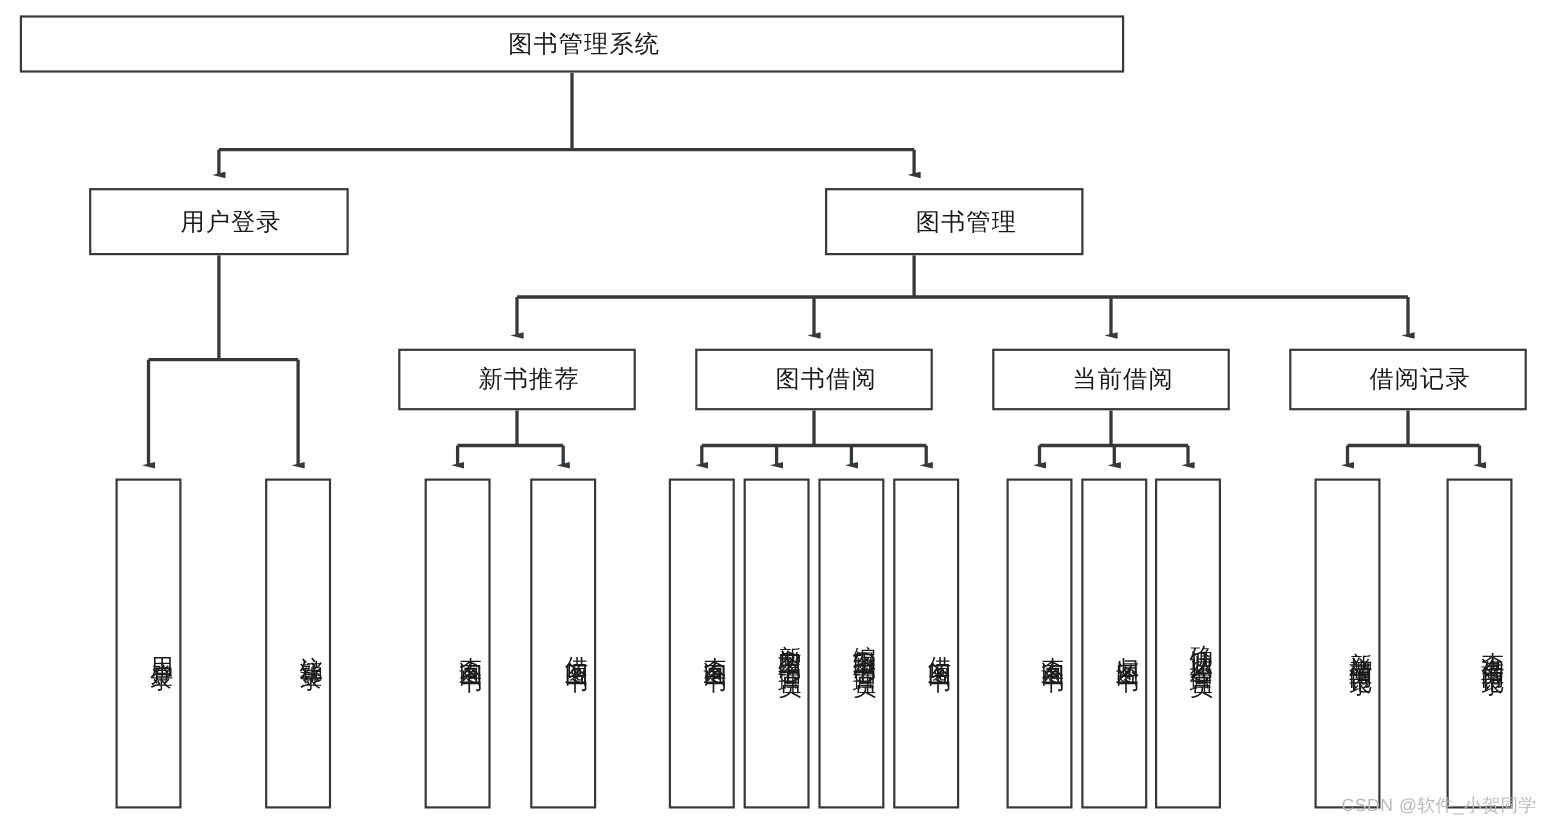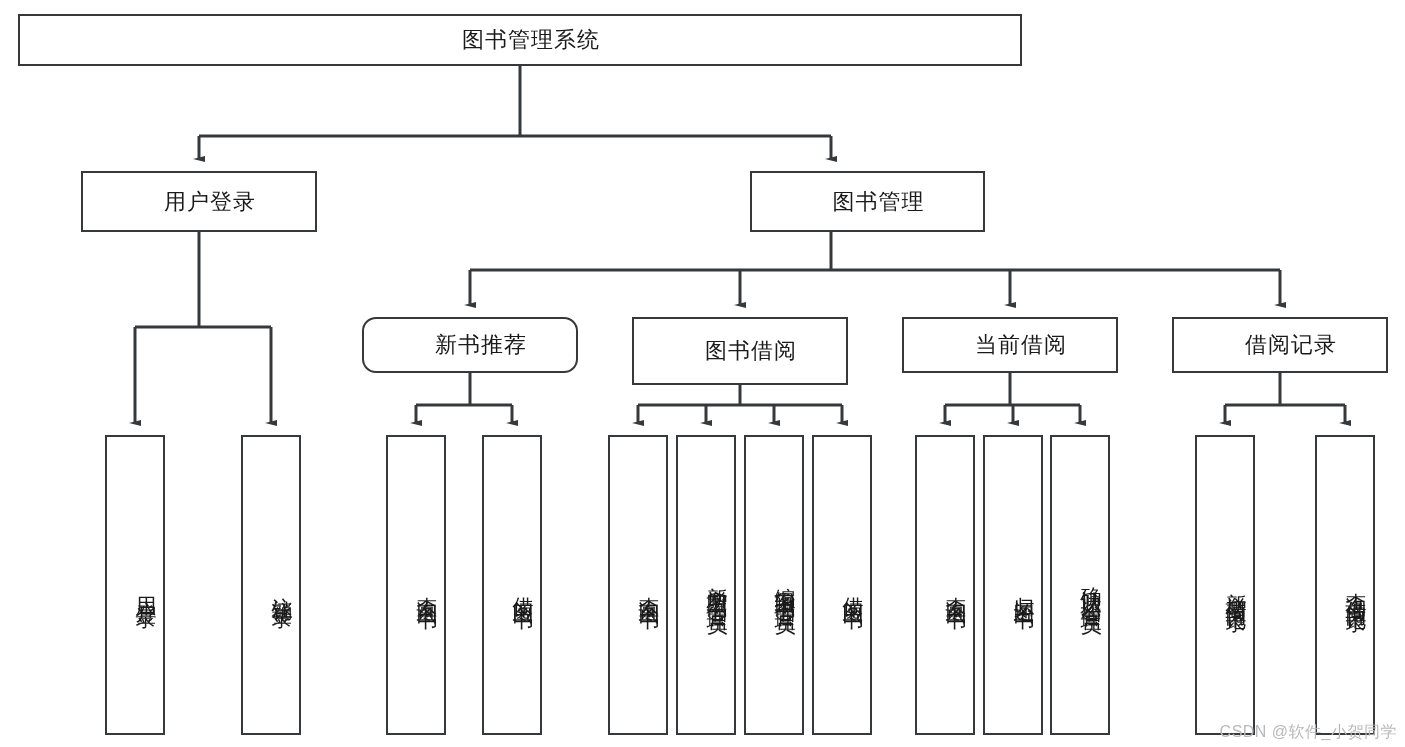--- a/index.html
+++ b/index.html
@@ -129,24 +129,24 @@
     <span class="hlabel">图书管理系统</span>
   </div>
 
   <div class="node horizontal" style="left:81px; top:171px; width:236px; height:61px;">
     <span class="hlabel">用户登录</span>
   </div>
   <div class="node horizontal" style="left:712px; top:171px; width:235px; height:61px;margin-left:38px;">
     <span class="hlabel">图书管理</span>
   </div>
 
-  <div class="node horizontal" style="left:362px; top:317px; width:216px; height:56px;border-radius:14px;">
+  <div class="node horizontal" style="left:362px; top:317px; width:216px; height:56px;">
     <span class="hlabel">新书推荐</span>
   </div>
-  <div class="node horizontal" style="left:632px; top:317px; width:216px; height:68px;">
+  <div class="node horizontal" style="left:632px; top:317px; width:216px; height:56px;">
     <span class="hlabel">图书借阅</span>
   </div>
   <div class="node horizontal" style="left:1172px; top:317px; width:216px; height:56px;">
     <span class="hlabel">借阅记录</span>
   </div>
   <div class="node horizontal" style="left:902px; top:317px; width:216px; height:56px;">
     <span class="hlabel">当前借阅</span>
   </div>
 
   <div class="node vertical" style="left:105px; top:435px; width:60px; height:300px;">

